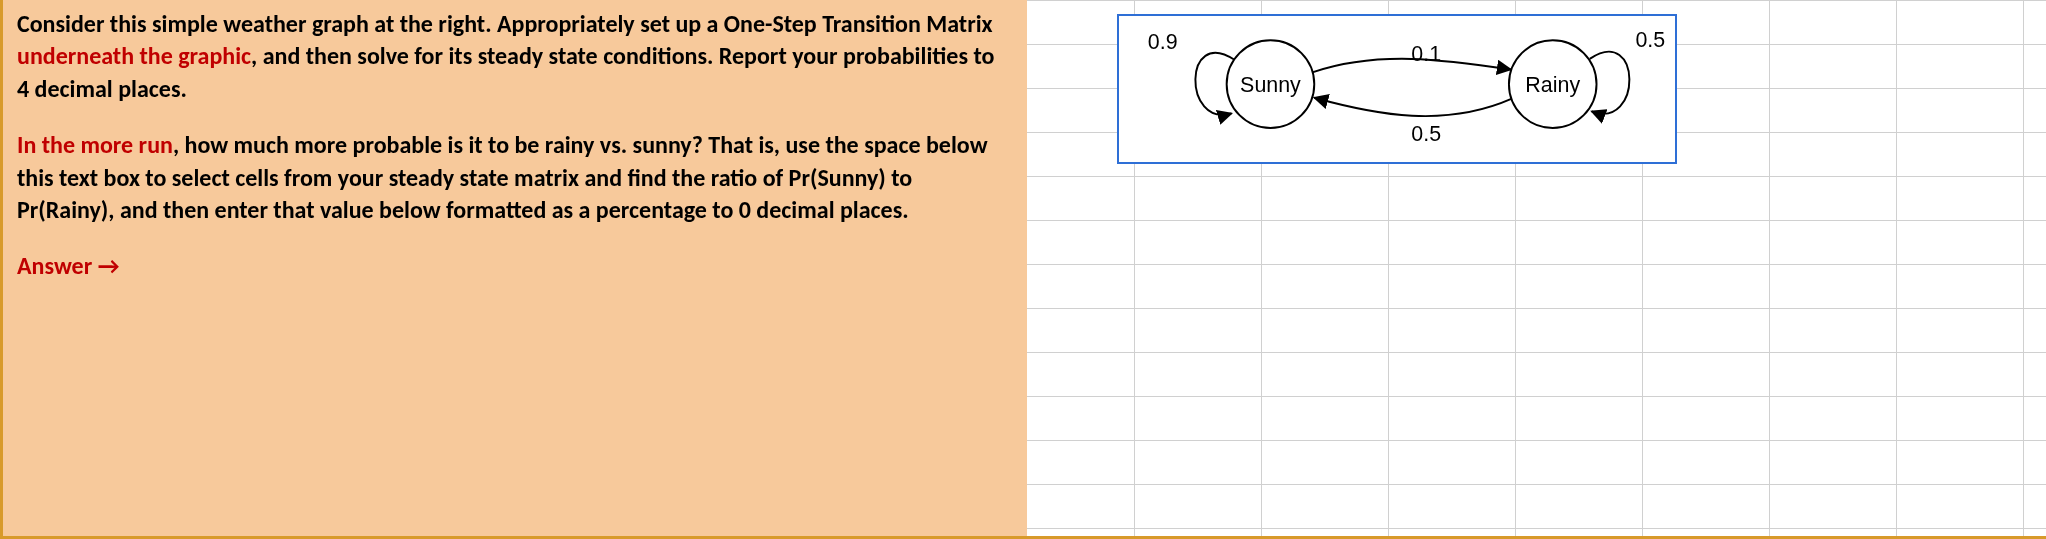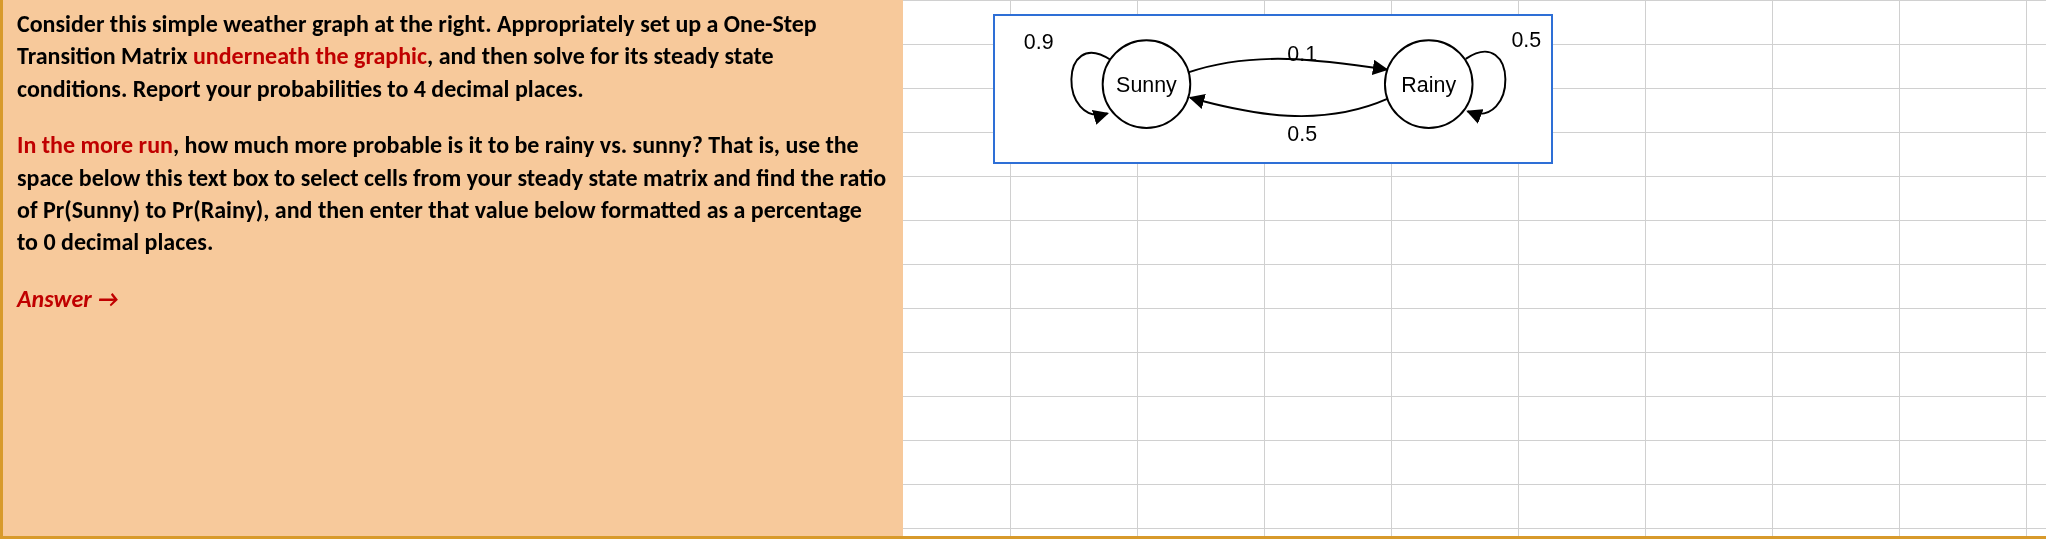--- a/index.html
+++ b/index.html
@@ -10,32 +10,32 @@
     background: #fff;
   }
   .wrap {
     display: flex;
     width: 2046px;
     height: 539px;
     border-left: 3px solid #d89a2b;
     border-bottom: 3px solid #d89a2b;
   }
   .instructions {
-    width: 900px;
+    width: 1024px;
     height: 100%;
     background: #f7c99b;
     padding: 8px 16px 12px 14px;
     font-size: 24px;
     font-weight: 700;
     color: #000;
     line-height: 1.35;
   }
   .instructions p { margin: 0 0 24px 0; }
   .red { color: #c00000; }
-  .answer-line { margin-top: 10px; font-style: italic; }
+  .answer-line { margin-top: 10px; }
   .arrow { font-weight: 700; }
   .grid-area {
     flex: 1;
     position: relative;
     background: #fff;
   }
   
   .grid-lines {
     position: absolute;
     inset: 0;

